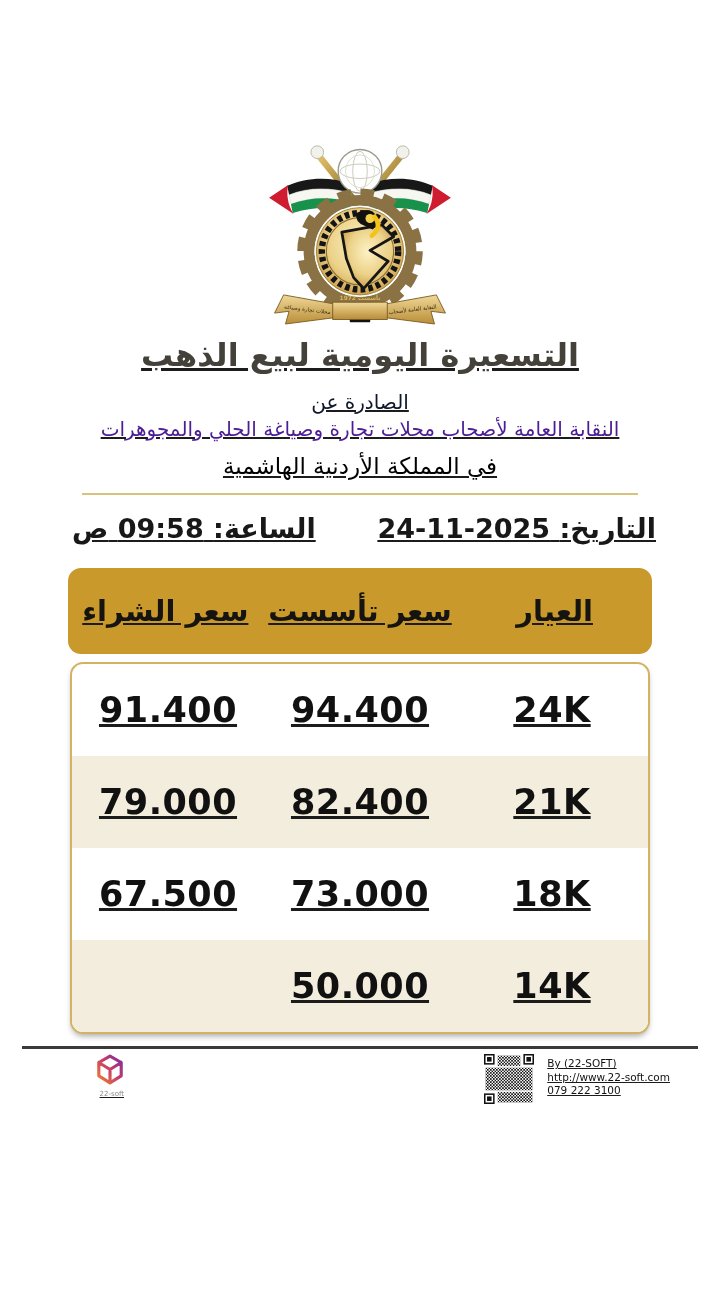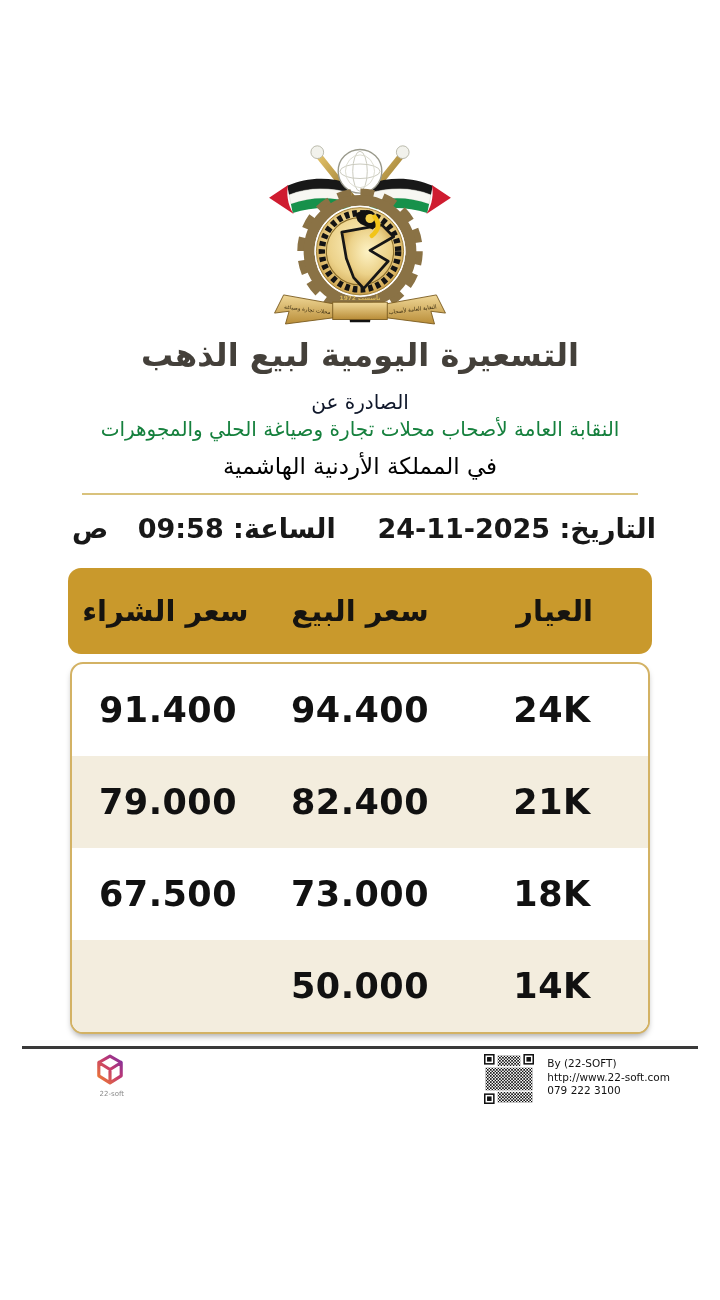--- a/index.html
+++ b/index.html
@@ -1,39 +1,39 @@
 <!DOCTYPE html>
 <html lang="ar"><head>
 <meta charset="utf-8">
 <style>
   * { margin:0; padding:0; box-sizing:border-box; }
   html,body { background:#ffffff; }
   .page {
     position:relative; width:676px; height:1300px; margin:0 auto;
     background:#ffffff; overflow:hidden;
-    font-family:"DejaVu Sans", sans-serif; color:#1c1c1c;
+    font-family:"DejaVu Sans", sans-serif; color:#1c1c1c;text-decoration:underline;
   }
   
   .emblem { width:200px; margin:140px auto 0; text-align:center; }
   
   .title {
     margin-top:4px; text-align:center; direction:rtl;
     font-size:32px; font-weight:bold; color:#44403a; letter-spacing:0;
   }
   .issued-1 { margin-top:16px; text-align:center; direction:rtl; font-size:20px; color:#0f172a; }
-  .issued-2 { margin-top:3px;  text-align:center; direction:rtl; font-size:20px; color:#15803d; }
+  .issued-2 { margin-top:3px;  text-align:center; direction:rtl; font-size:20px; color:#4c1d95; }
   .issued-3 { margin-top:12px; text-align:center; direction:rtl; font-size:23px; color:#000000; }
   .gold-divider { margin:14px 60px 0; border:0; border-top:2px solid #d9c27c; }
   
   .datetime {
     margin:18px 42px 0 50px; direction:rtl;
     display:flex; justify-content:space-between; align-items:baseline;
     font-size:27px; font-weight:bold; color:#181818;
   }
-  .datetime .num { direction:ltr; unicode-bidi:isolate;margin-left:20px; }
+  .datetime .num { direction:ltr; unicode-bidi:isolate; }
   
   .thead {
     margin:24px 46px 0; height:86px; background:#c9992c; border-radius:13px;
     display:grid; grid-template-columns:1fr 1fr 1fr; align-items:center;
     direction:rtl; font-size:29px; font-weight:bold; color:#161410; text-align:center;
   }
   .tbody {
     margin:8px 48px 0; border:2px solid #d3b264; border-radius:13px;
     overflow:hidden; background:#fff;
     box-shadow:0 4px 6px -2px rgba(0,0,0,.35);
@@ -156,21 +156,21 @@
     </span>
     <span>
       <span>الساعة:</span>
       <span class="num">09:58</span>
       <span>ص</span>
     </span>
   </div>
 
   <div class="thead">
     <div>العيار</div>
-    <div>سعر البيع</div>
+    <div>سعر تأسست</div>
     <div>سعر الشراء</div>
   </div>
 
   <div class="tbody">
     <div class="trow">
       <div>24K</div>
       <div class="num">94.400</div>
       <div class="num">91.400</div>
     </div>
     <div class="trow">

